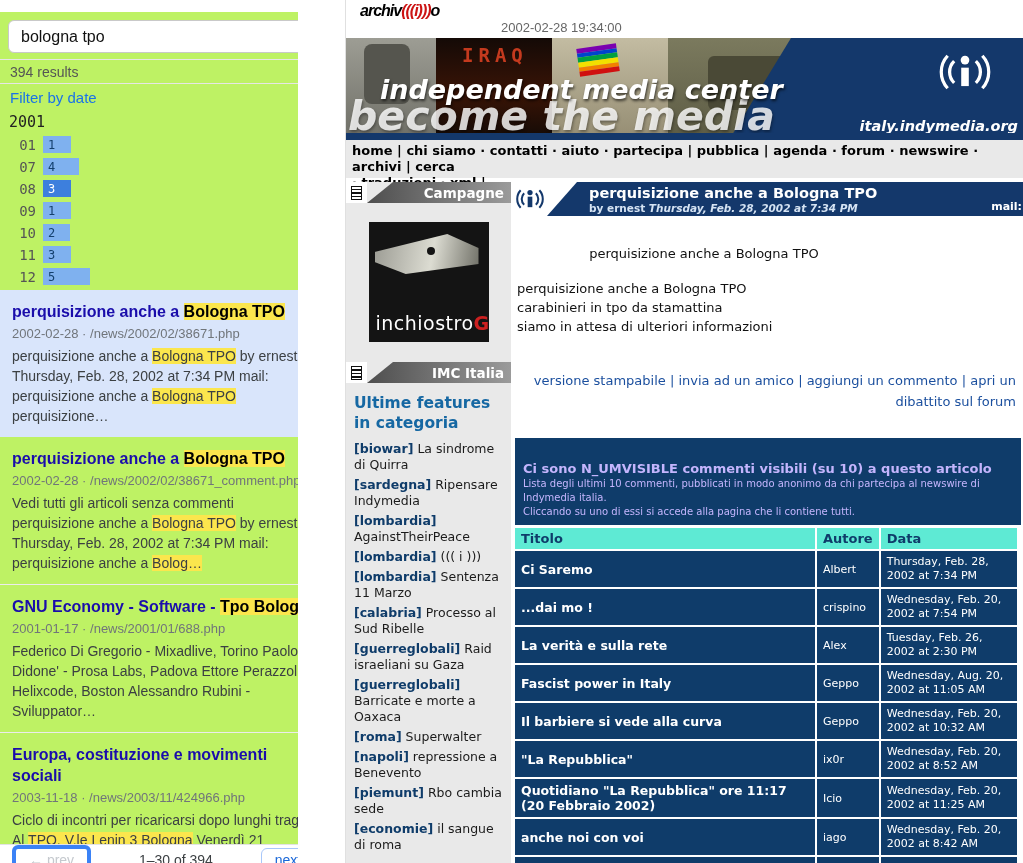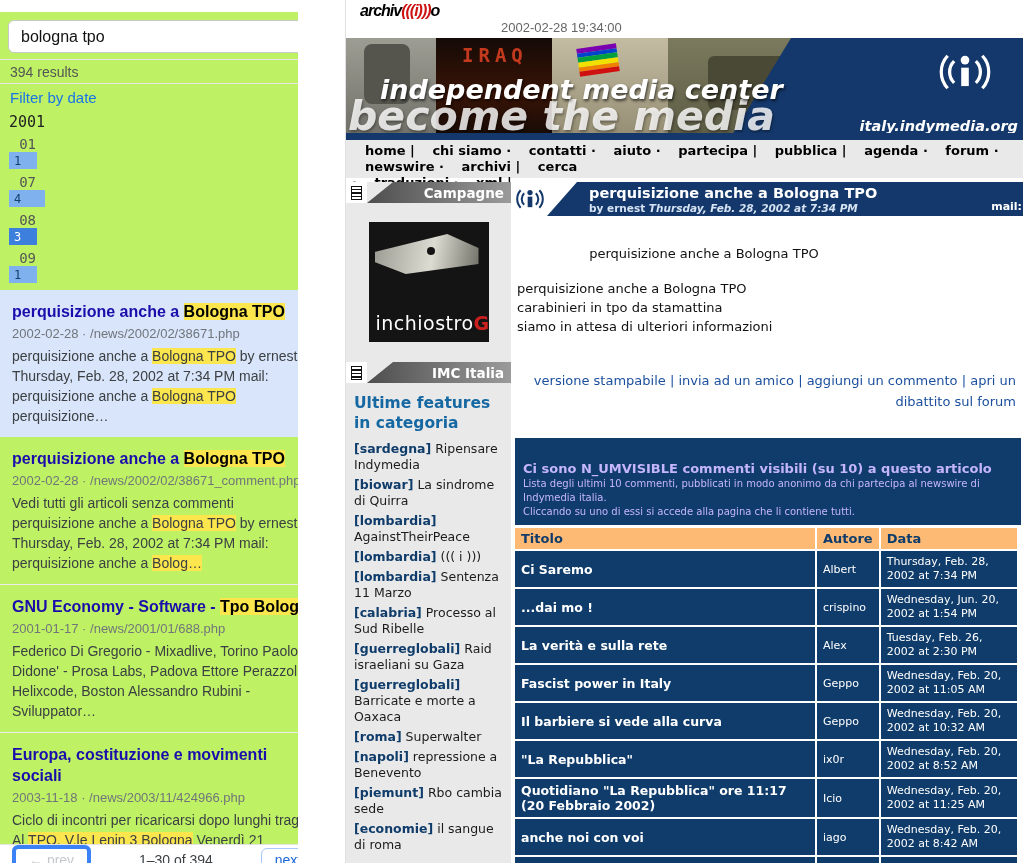--- a/index.html
+++ b/index.html
@@ -12,21 +12,21 @@
   .search-input{position:absolute;left:8px;top:8px;width:324px;height:33px;border:1px solid #c9c9c9;border-radius:6px;
     font-family:"Liberation Sans",sans-serif;font-size:16px;color:#111;padding:0 12px;outline:none;}
   .results-count{position:absolute;left:0;top:47px;width:345px;height:25px;border-top:1px solid #e6e6e6;border-bottom:1px solid #e6e6e6;
     font-size:14px;color:#555;padding:4px 0 0 10px;}
   .filter-header{position:absolute;left:0;top:74px;width:345px;height:23px;padding:3px 10px 0 10px;}
   .filter-label{color:#1a73e8;font-size:15px;cursor:pointer;}
   .filter-caret{position:absolute;right:14px;top:3px;color:#1a73e8;font-size:12px;cursor:pointer;}
   .histogram{position:absolute;left:0;top:97px;width:332px;height:181px;padding:4px 0 0 9px;
     font-family:"DejaVu Sans Mono",monospace;}
   .hist-year{font-size:15px;color:#222;margin-bottom:3px;}
-  .hist-row{display:flex;align-items:flex-start;margin:5px 0;cursor:pointer;flex-direction:column;}
+  .hist-row{display:flex;align-items:flex-end;margin:5px 0;cursor:pointer;}
   .hist-month{width:27px;text-align:right;margin-right:7px;font-size:14px;color:#555;}
   .hist-bar{height:17px;background:#7fb1ef;display:flex;align-items:center;}
   .hist-bar span{font-size:12px;color:#14406e;padding-left:5px;}
   .hist-bar.dark{background:#3d7fdd;}
   .hist-bar.dark span{color:#fff;}
   .scrolltrack{position:absolute;width:11px;background:#f4f4f4;}
   .scrollthumb{position:absolute;left:1px;width:9px;background:#c2c2c2;border-radius:5px;}
   .track-filter{left:333px;top:97px;height:181px;}
   .track-results{left:333px;top:278px;height:554px;}
 
@@ -79,21 +79,21 @@
   .btitle{position:absolute;left:34px;top:36px;color:#fff;font-weight:700;font-style:italic;font-size:27px;
     text-shadow:1px 2px 3px rgba(0,0,0,.65);z-index:3;}
   .bsub{position:absolute;left:2px;top:54px;color:rgba(255,255,255,.82);font-weight:700;font-style:italic;font-size:41px;
     text-shadow:1px 2px 3px rgba(0,0,0,.35);z-index:2;}
   .bstrip{position:absolute;left:0;bottom:0;width:678px;height:7px;background:#14386b;z-index:4;}
 
   
   .topnav{position:absolute;left:0;top:140px;width:678px;height:38px;background:#e9e9e9;padding:3px 6px;
     font-size:13px;font-weight:700;color:#000;line-height:16px;}
   .topnav span{cursor:default;}
-  .topnav .nv{cursor:pointer;margin-left:13px;}
+  .topnav .nv{cursor:pointer;}
 
   
   .sidebar{position:absolute;left:0;top:182px;width:165px;height:681px;background:#e9e9e9;overflow:hidden;}
   .tabrow{display:flex;height:21px;}
   .doc-icon{width:21px;height:21px;background:#fff;display:flex;align-items:center;justify-content:center;}
   .doc-icon i{display:block;width:11px;height:14px;border:1.5px solid #111;
     background:repeating-linear-gradient(180deg,#fff 0 2px,#111 2px 3.5px);}
   .tab{flex:1;background:linear-gradient(90deg,#4e4e4e,#9b9b9b);clip-path:polygon(26px 0,100% 0,100% 100%,0 100%);
     color:#fff;font-weight:700;font-size:13.5px;text-align:right;padding:3px 7px 0 0;}
   .inkbox{position:relative;width:120px;height:120px;background:#141414;margin:19px auto 0;overflow:hidden;}
@@ -120,21 +120,21 @@
   .body-title{margin:30px 130px 0 3px;text-align:center;font-size:13px;color:#111;}
   .body-text{margin:18px 0 0 6px;font-size:13px;line-height:19px;color:#111;}
   .art-links{margin:34px 8px 0 3px;text-align:right;font-size:13px;line-height:21px;color:#1b4f9e;}
   .art-links .lnk{cursor:pointer;}
 
   .comments{margin:26px 3px 0 4px;}
   .cmt-head{background:#0f3c6a;color:#c4b5fd;padding:22px 8px 6px;}
   .cmt-head .hb{font-weight:700;font-size:13px;line-height:17px;}
   .cmt-head .hs{font-size:10px;line-height:14px;}
   table.cmt{border-collapse:separate;border-spacing:2px;width:100%;margin-top:1px;margin-left:-2px;}
-  table.cmt th{background:#fdba74;color:#0f3c6a;text-align:left;font-size:13px;padding:3px 6px;}
+  table.cmt th{background:#5eead4;color:#0f3c6a;text-align:left;font-size:13px;padding:3px 6px;}
   table.cmt td{background:#0f3c6a;color:#fff;padding:4px 6px;vertical-align:middle;cursor:pointer;}
   td.c-titolo{font-weight:700;font-size:12.5px;}
   td.c-autore{font-size:11px;}
   td.c-data{font-size:11px;line-height:14px;}
 </style>
 </head>
 <body>
 
 <div class="stage">
 
@@ -299,22 +299,22 @@
       </div>
       <div class="tabrow" style="margin-top:20px;">
         <div class="doc-icon">
             <i></i>
           </div>
         <div class="tab">IMC Italia</div>
       </div>
       <div class="side-pad">
         <div class="side-h">Ultime features in categoria</div>
         <ul class="feat">
+          <li><span class="tag">[biowar]</span><span> La sindrome di Quirra</span></li>
           <li><span class="tag">[sardegna]</span><span> Ripensare Indymedia</span></li>
-          <li><span class="tag">[biowar]</span><span> La sindrome di Quirra</span></li>
           <li><span class="tag">[lombardia]</span><span> AgainstTheirPeace</span></li>
           <li><span class="tag">[lombardia]</span><span> ((( i )))</span></li>
           <li><span class="tag">[lombardia]</span><span> Sentenza 11 Marzo</span></li>
           <li><span class="tag">[calabria]</span><span> Processo al Sud Ribelle</span></li>
           <li><span class="tag">[guerreglobali]</span><span> Raid israeliani su Gaza</span></li>
           <li><span class="tag">[guerreglobali]</span><span> Barricate e morte a Oaxaca</span></li>
           <li><span class="tag">[roma]</span><span> Superwalter</span></li>
           <li><span class="tag">[napoli]</span><span> repressione a Benevento</span></li>
           <li><span class="tag">[piemunt]</span><span> Rbo cambia sede</span></li>
           <li><span class="tag">[economie]</span><span> il sangue di roma</span></li>
@@ -372,31 +372,31 @@
                 <th>Data</th>
           </tr>
           <tr>
                 <td class="c-titolo">Ci Saremo</td>
                 <td class="c-autore">Albert</td>
                 <td class="c-data">Thursday, Feb. 28, 2002 at 7:34 PM</td>
               </tr>
           <tr>
                 <td class="c-titolo">...dai mo !</td>
                 <td class="c-autore">crispino</td>
-                <td class="c-data">Wednesday, Jun. 20, 2002 at 1:54 PM</td>
+                <td class="c-data">Wednesday, Feb. 20, 2002 at 7:54 PM</td>
               </tr>
           <tr>
                 <td class="c-titolo">La verità e sulla rete</td>
                 <td class="c-autore">Alex</td>
                 <td class="c-data">Tuesday, Feb. 26, 2002 at 2:30 PM</td>
               </tr>
           <tr>
                 <td class="c-titolo">Fascist power in Italy</td>
                 <td class="c-autore">Geppo</td>
-                <td class="c-data">Wednesday, Feb. 20, 2002 at 11:05 AM</td>
+                <td class="c-data">Wednesday, Aug. 20, 2002 at 11:05 AM</td>
               </tr>
           <tr>
                 <td class="c-titolo">Il barbiere si vede alla curva</td>
                 <td class="c-autore">Geppo</td>
                 <td class="c-data">Wednesday, Feb. 20, 2002 at 10:32 AM</td>
               </tr>
           <tr>
                 <td class="c-titolo">"La Repubblica"</td>
                 <td class="c-autore">ix0r</td>
                 <td class="c-data">Wednesday, Feb. 20, 2002 at 8:52 AM</td>

